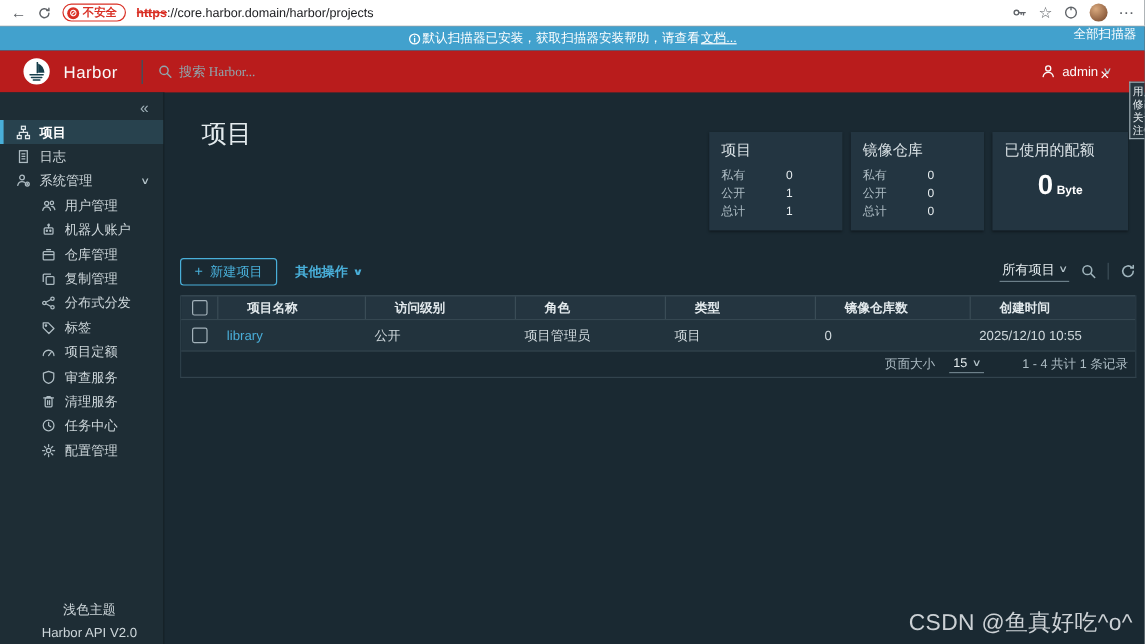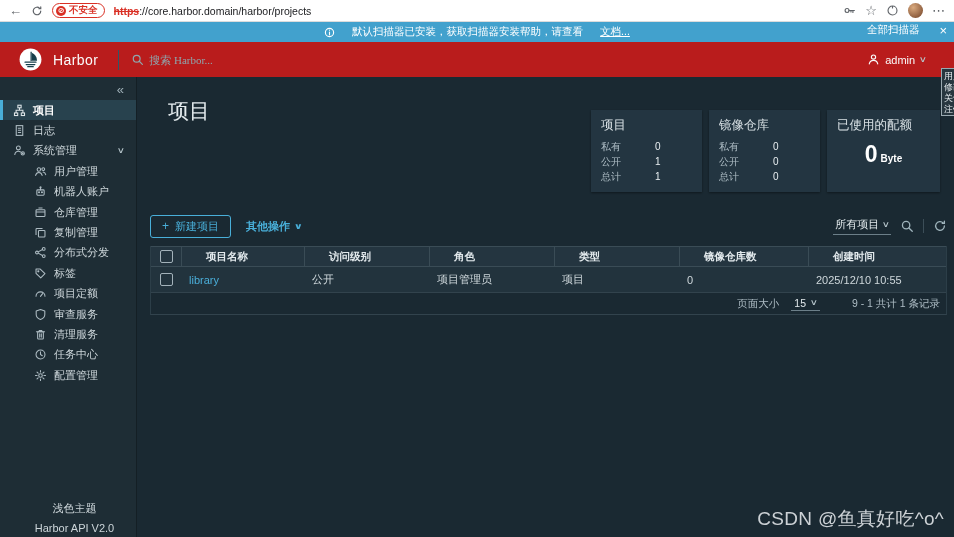--- a/index.html
+++ b/index.html
@@ -11,23 +11,23 @@
   .nav-glyph { font-size:13px; line-height:1; color:#5f6368; }
   .badge { display:flex; align-items:center; gap:3px; border:1px solid #d93025; border-radius:8px; height:15px; padding:0 6px 0 3px; color:#d93025; font-size:9.5px; font-weight:bold; white-space:nowrap; }
   .badge-ic { width:10px; height:10px; border-radius:50%; background:#d93025; color:#fff; font-size:8px; line-height:10px; text-align:center; }
   .url { flex:1; display:flex; align-items:center; font-size:10.5px; color:#202124; white-space:nowrap; overflow:hidden; }
   .url .scheme { color:#d93025; text-decoration:line-through; font-weight:bold; }
   .browser-right { margin-left:auto; display:flex; align-items:center; gap:9px; }
   .avatar { width:15px; height:15px; border-radius:50%; background:radial-gradient(circle at 35% 30%, #d9a97e, #8a5a3b 75%); }
   .svgic { display:block; }
 
   
-  .banner { position:relative; height:20px; background:#42a1cd; color:#fff; font-size:10.5px; display:flex; align-items:center; justify-content:center; gap:17px; }
+  .banner { position:relative; height:20px; background:#42a1cd; color:#fff; font-size:10.5px; display:flex; align-items:center; justify-content:center; gap:1px; }
   .doc-link { text-decoration:underline; cursor:pointer; }
-  .banner-right { position:absolute; right:7px; top:0; height:16px; display:flex; align-items:center; gap:20px; }
+  .banner-right { position:absolute; right:7px; top:0; height:16px; display:flex; align-items:center; gap:20px;flex-direction:column; }
   .banner-close { font-size:13px; line-height:1; }
 
   
   .app-header { height:35px; background:#b91c1c; display:flex; align-items:center; padding:3px 12px; color:#fafafa; }
   .logo { width:25px; height:25px; margin:0 10px 0 6px; flex:0 0 25px; }
   .brand { font-size:14px; letter-spacing:.4px; }
   .hdr-div { width:1px; height:20px; background:#2e5767; margin-left:20px; }
   .hdr-search { display:flex; align-items:center; gap:5px; margin-left:12px; flex:1; color:#8fa6ad; }
   .hdr-search input { background:transparent; border:none; outline:none; color:#dfe7ea; font-size:11px; width:300px; font-family:Liberation Serif, serif; }
   .hdr-search input::placeholder { color:#8fa6ad; }
@@ -386,21 +386,21 @@
           <div class="cell">0</div>
           <div class="cell">2025/12/10 10:55</div>
         </div>
         <div class="g-foot">
           <span>页面大小</span>
           <span class="page-size">
             <span>15</span>
             <span class="caret">∨</span>
           </span>
           <span style="width:8px"></span>
-          <span>9 - 1 共计 1 条记录</span>
+          <span>1 - 4 共计 1 条记录</span>
         </div>
       </div>
     </main>
   </div>
 
   <div class="clipped-menu">
     <div>用户设置</div>
     <div>修改密码</div>
     <div>关于</div>
     <div>注销</div>

